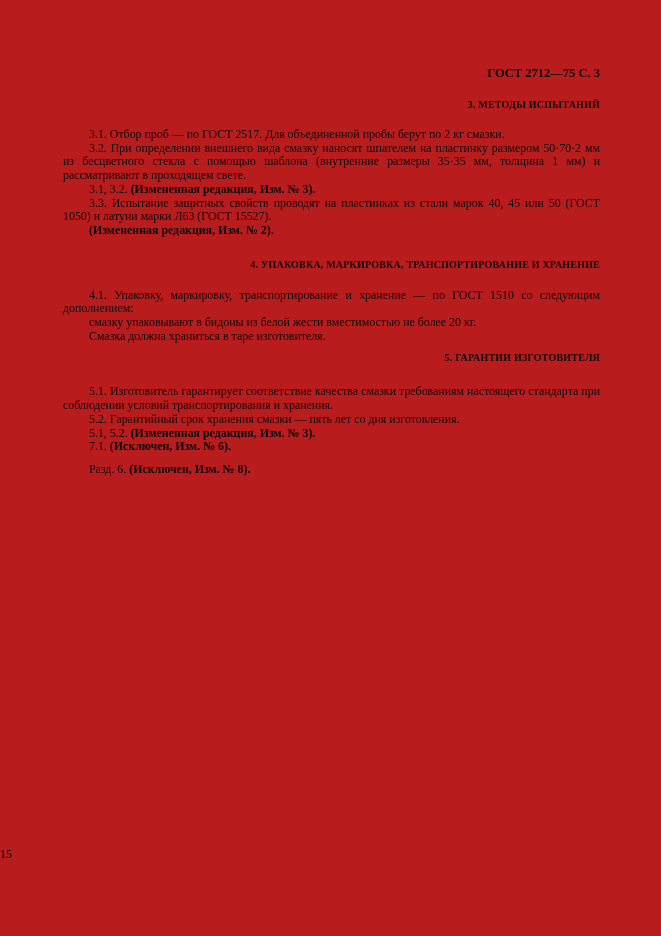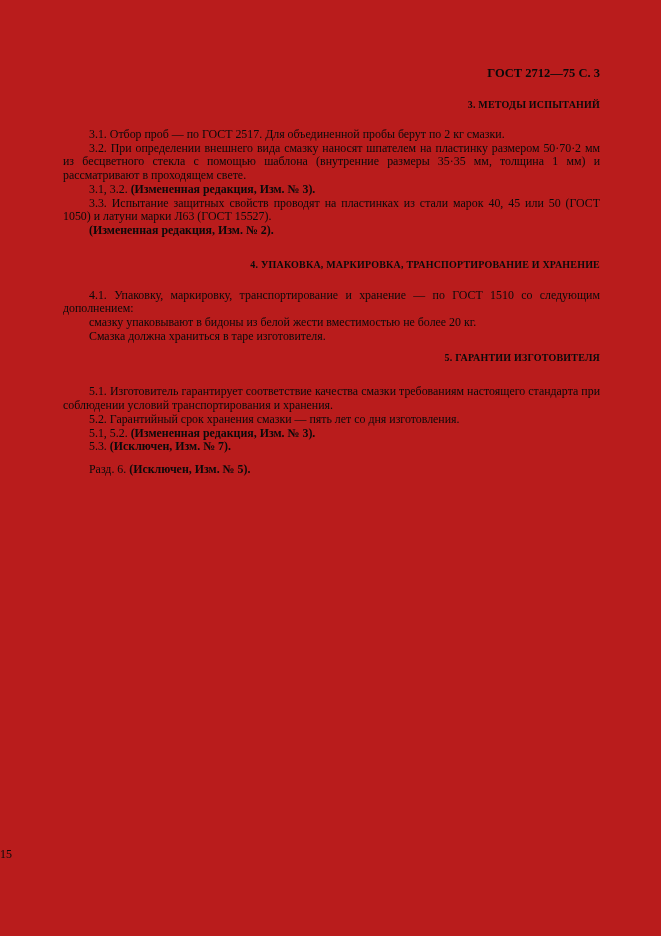--- a/index.html
+++ b/index.html
@@ -82,19 +82,19 @@
     <p class="para j"><span>4.1. Упаковку, маркировку, транспортирование и хранение — по ГОСТ 1510 со следующим дополнением:</span><b class="bnote"></b></p>
     <p class="para"><span>смазку упаковывают в бидоны из белой жести вместимостью не более 20 кг.</span><b class="bnote"></b></p>
     <p class="para"><span>Смазка должна храниться в таре изготовителя.</span><b class="bnote"></b></p>
   </section>
 
   <section class="sec sec-2">
     <h2 class="sec-title">5. ГАРАНТИИ ИЗГОТОВИТЕЛЯ</h2>
     <p class="para j"><span>5.1. Изготовитель гарантирует соответствие качества смазки требованиям настоящего стандарта при соблюдении условий транспортирования и хранения.</span><b class="bnote"></b></p>
     <p class="para"><span>5.2. Гарантийный срок хранения смазки — пять лет со дня изготовления.</span><b class="bnote"></b></p>
     <p class="para"><span>5.1, 5.2. </span><b class="bnote">(Измененная редакция, Изм. № 3).</b></p>
-    <p class="para"><span>5.3. </span><b class="bnote">(Исключен, Изм. № 7).</b></p>
-    <p class="para gap-top"><span>Разд. 6. </span><b class="bnote">(Исключен, Изм. № 5).</b></p>
+    <p class="para"><span>7.1. </span><b class="bnote">(Исключен, Изм. № 6).</b></p>
+    <p class="para gap-top"><span>Разд. 6. </span><b class="bnote">(Исключен, Изм. № 8).</b></p>
   </section>
 
   <div class="page-number">15</div>
 
 </div>
 
 </body></html>

